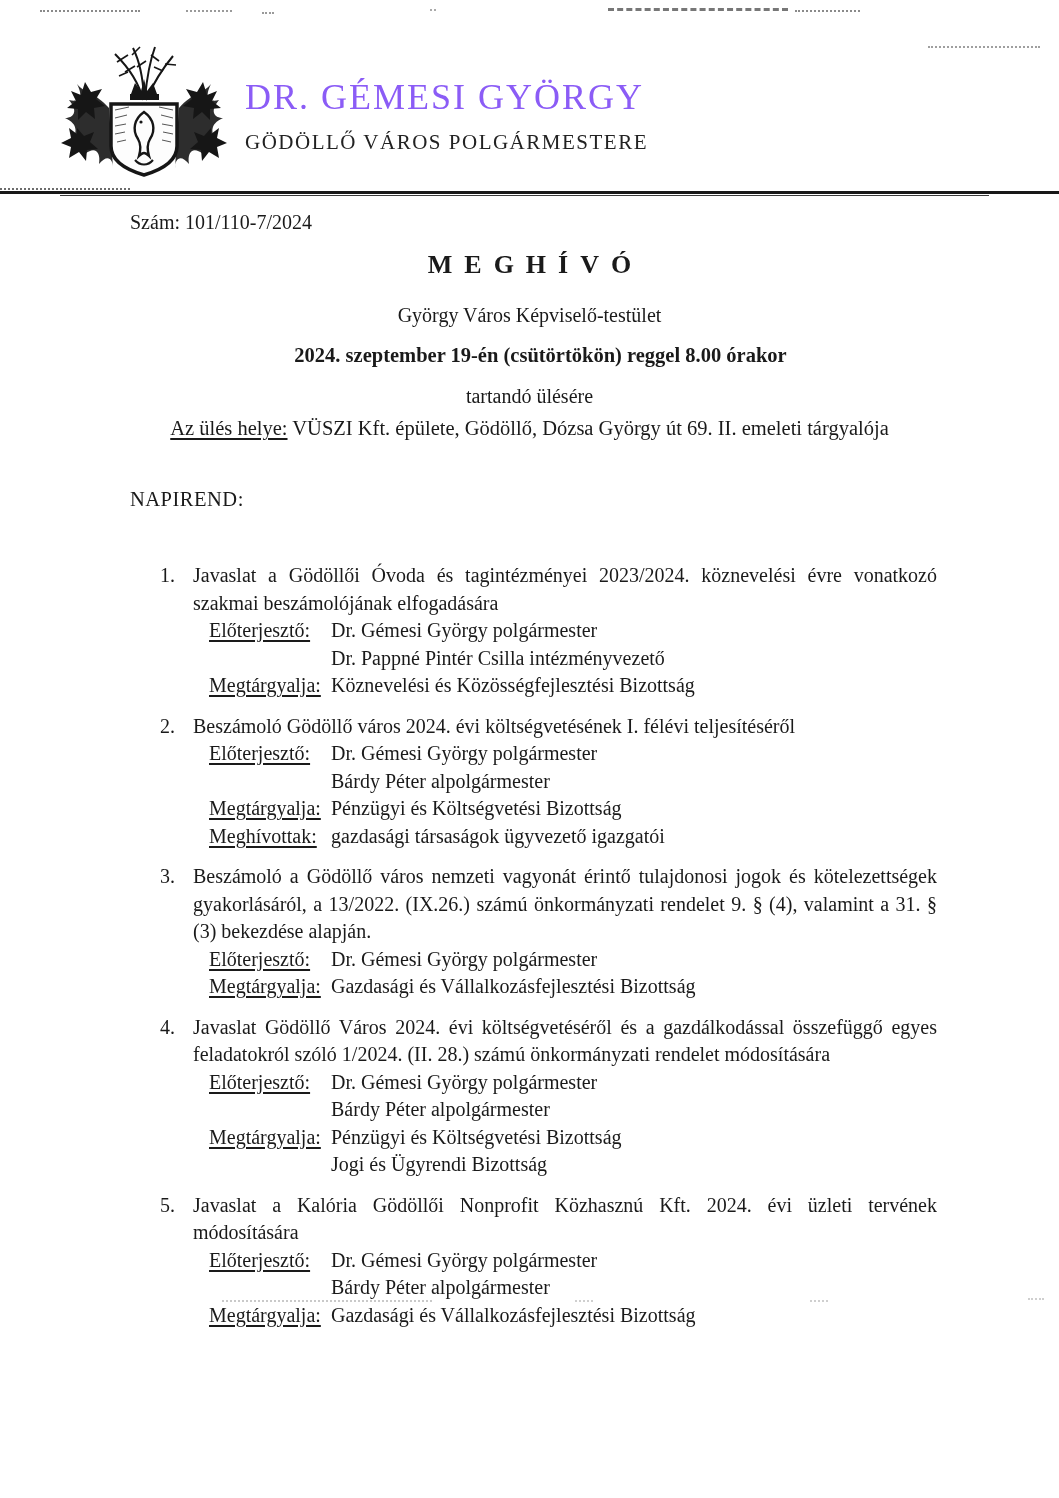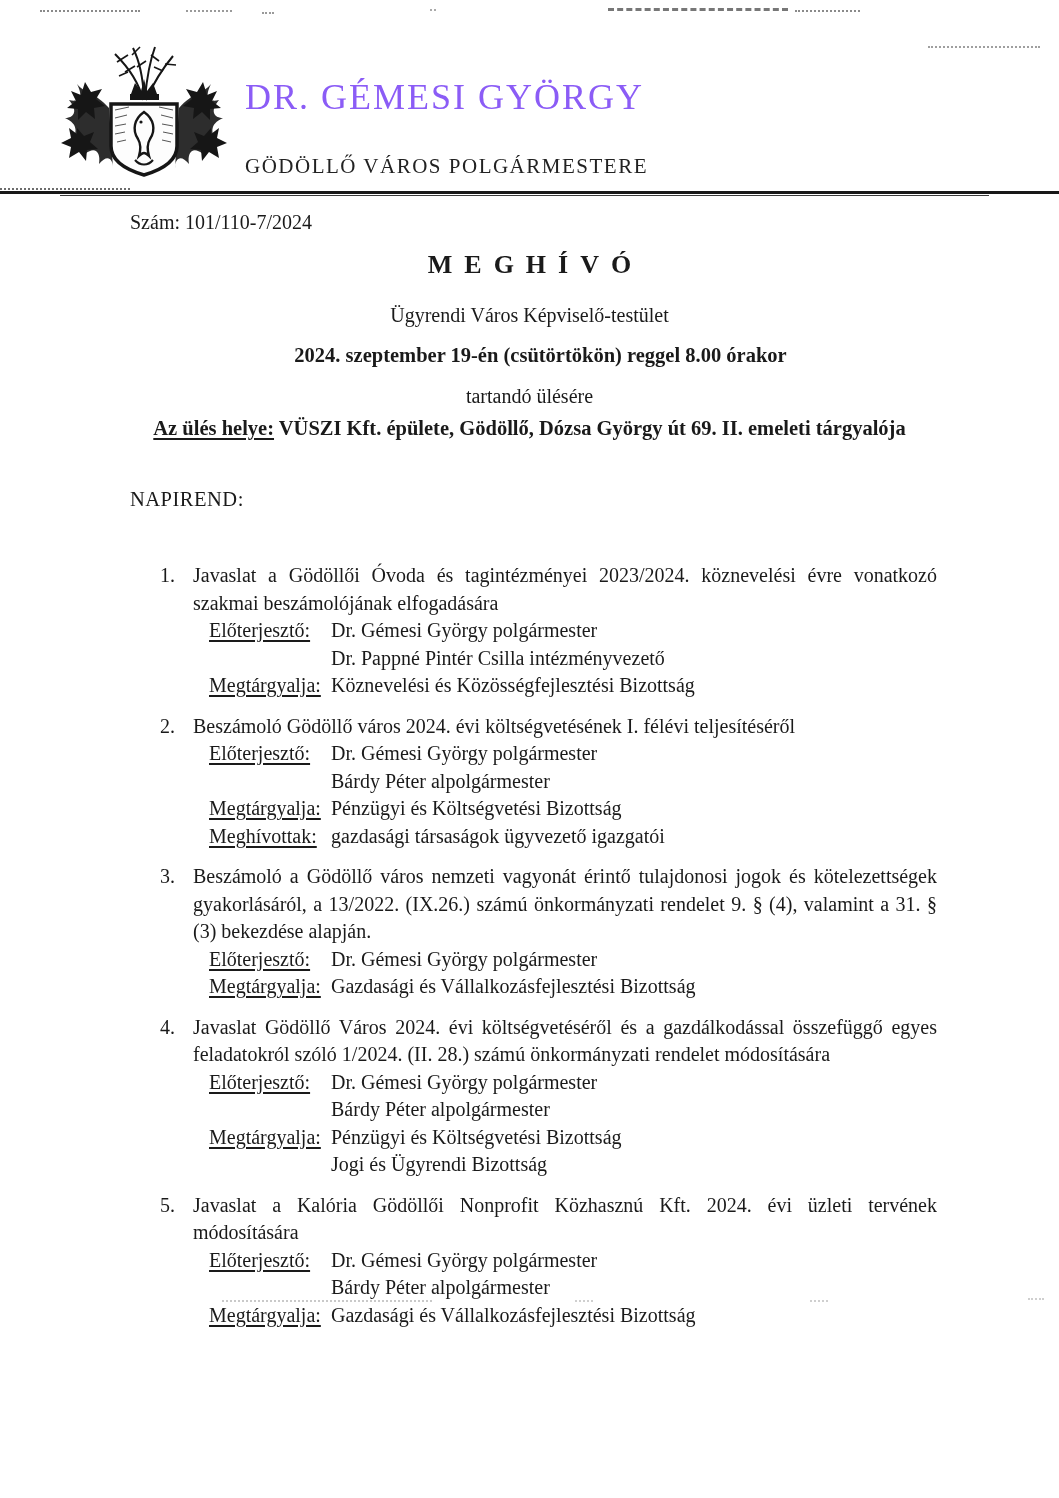--- a/index.html
+++ b/index.html
@@ -24,37 +24,37 @@
   .a11{ top:1298px; left:1028px; width:16px; border-top:2px dotted #cfcfcf; }
 
   .letterhead { position:absolute; top:42px; left:55px; display:flex; }
   .emblem { width:178px; height:148px; flex:none; }
   .lh-text { margin-left:12px; }
   .lh-name {
     margin-top:34px; font-size:36px; letter-spacing:2px; color:#8b5cf6;
     font-weight:400; white-space:nowrap;
   }
   .lh-role {
-    margin-top:36px; font-size:21px; letter-spacing:1.5px; color:#222;
+    margin-top:12px; font-size:21px; letter-spacing:1.5px; color:#222;
     white-space:nowrap;
   }
 
   .rule { position:absolute; top:191px; left:0; width:1059px; }
   .rule .r-dash { position:absolute; top:-3px; left:0; width:130px; border-top:2px dotted #6d6d6d; }
   .rule .r1 { height:3px; background:#181818; }
   .rule .r2 { height:1px; background:#3a3a3a; margin:1px 70px 0 60px; }
 
   .ref { position:absolute; top:211px; left:130px; font-size:20px; }
 
   .cline { position:absolute; left:0; width:1059px; text-align:center; }
   .doc-title { top:250px; font-size:26px; font-weight:bold; letter-spacing:12px; text-indent:12px; }
   .addressee { top:304px; font-size:20px; }
   .datetime  { top:344px; font-size:20.5px; font-weight:bold;margin-left:11px; }
   .session   { top:385px; font-size:20px; }
-  .venue     { top:417px; font-size:20.5px; font-weight:bold; }
+  .venue     { top:417px; font-size:20.5px; font-weight:normal; }
   .venue .u  { text-decoration:underline; text-underline-offset:3px; }
 
   .agenda-heading { position:absolute; top:488px; left:130px; font-size:20.5px; letter-spacing:0.5px; }
 
   .agenda { position:absolute; top:562px; left:160px; width:777px; font-size:20px; line-height:27.5px; }
   .item { margin-bottom:13px; }
   .item-head { position:relative; padding-left:33px; text-align:justify; }
   .item-num { position:absolute; left:0; top:0; }
   .rows { margin-left:49px; }
   .row { display:flex; }
@@ -135,21 +135,21 @@
 
   <div class="rule">
     <div class="r-dash"></div>
       <div class="r1"></div>
       <div class="r2"></div>
   </div>
 
   <div class="ref">Szám: 101/110-7/2024</div>
 
   <div class="cline doc-title">MEGHÍVÓ</div>
-  <div class="cline addressee">Ügyrendi Város Képviselő-testület</div>
+  <div class="cline addressee">György Város Képviselő-testület</div>
   <div class="cline datetime">2024. szeptember 19-én (csütörtökön) reggel 8.00 órakor</div>
   <div class="cline session">tartandó ülésére</div>
   <div class="cline venue">
     <span class="u">Az ülés helye:</span>
     <span>VÜSZI Kft. épülete, Gödöllő, Dózsa György út 69. II. emeleti tárgyalója</span>
   </div>
 
   <div class="agenda-heading">NAPIREND:</div>
 
   <div class="agenda">

